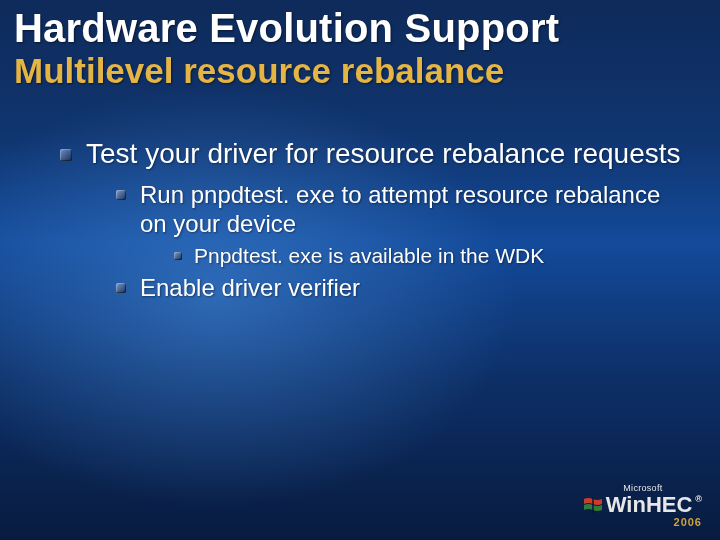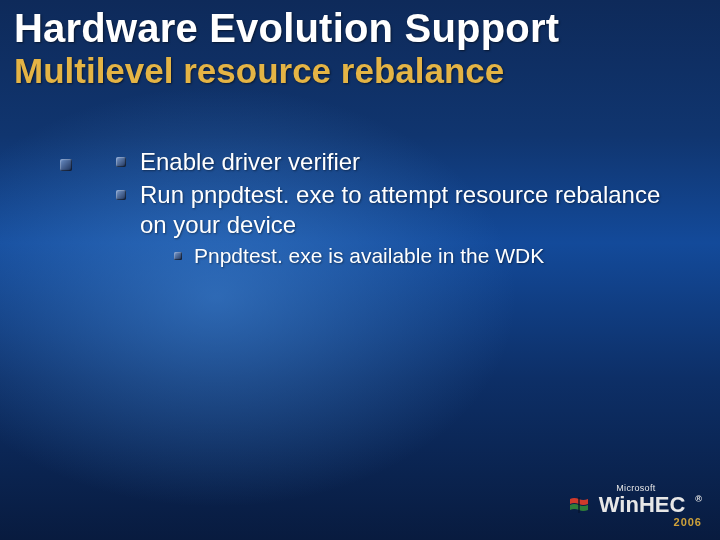--- a/index.html
+++ b/index.html
@@ -103,21 +103,21 @@
     letter-spacing: 0.3px;
     display: block;
     margin-bottom: 1px;
     text-align: center;
   }
   .logo .brand {
     font-size: 22px;
     font-weight: bold;
     display: flex;
     align-items: flex-start;
-    gap: 9px;
+    gap: 2px;
   }
   .logo .brand .reg {
     font-size: 9px;
     position: relative;
     top: 1px;
     margin-left: 1px;
   }
   .logo .flag {
     display: inline-block;
     vertical-align: top;
@@ -135,31 +135,32 @@
 </style>
 </head>
 <body>
 
 <div class="title">Hardware Evolution Support</div>
 <div class="subtitle">Multilevel resource rebalance</div>
 
 <div class="content">
   <ul class="lvl1">
     <li>
+      <span>Test your driver for resource rebalance requests</span>
       <ul class="lvl2">
-        <li>
-          <span>Enable driver verifier</span>
-        </li>
         <li>
           <span>Run pnpdtest. exe to attempt resource rebalance on your device</span>
           <ul class="lvl3">
             <li>
               <span>Pnpdtest. exe is available in the WDK</span>
             </li>
           </ul>
+        </li>
+        <li>
+          <span>Enable driver verifier</span>
         </li>
       </ul>
     </li>
   </ul>
 </div>
 
 <div class="logo">
   <span class="ms">Microsoft</span>
   <span class="brand">
     <svg class="flag" width="18" height="16" viewBox="0 0 18 16">

